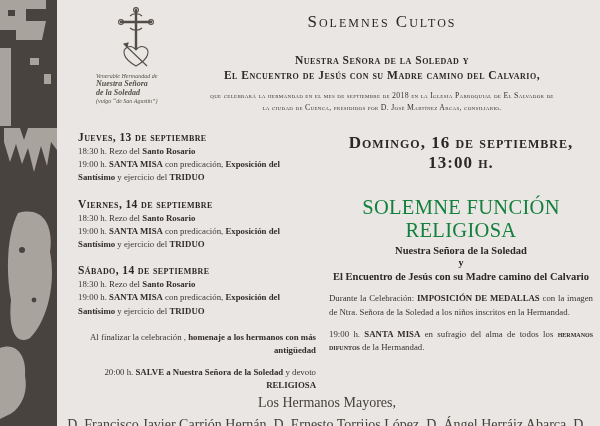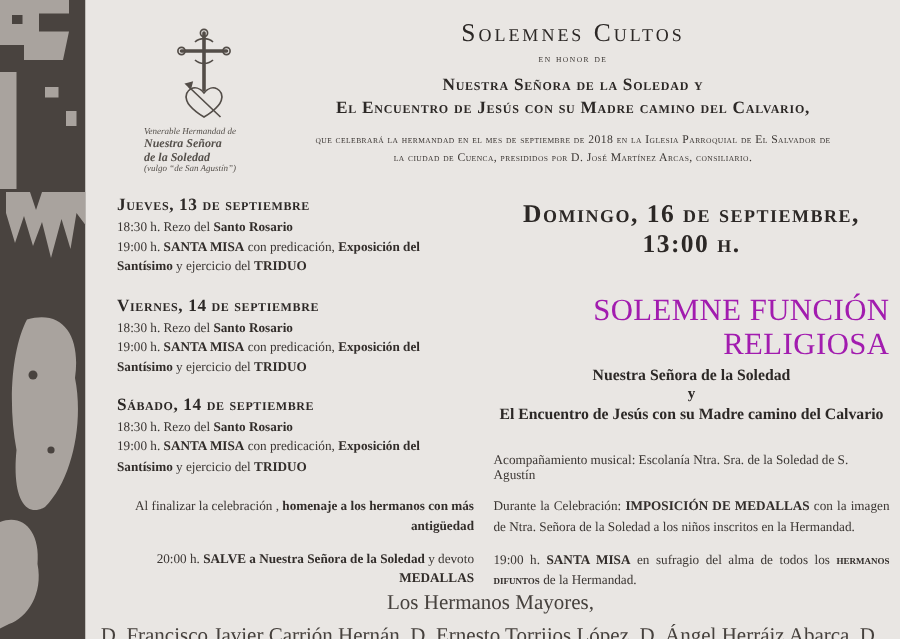--- a/index.html
+++ b/index.html
@@ -6,43 +6,43 @@
   .page{
     position:relative;
     width:600px;height:426px;
     background:#e9e6e3;
     overflow:hidden;
     font-family:"Liberation Serif","DejaVu Serif",serif;
     color:#3b3633;
   }
   .texture{position:absolute;left:0;top:0;}
   
-  .emblem{position:absolute;left:92px;top:18px;width:86px;text-align:center;}
+  .emblem{position:absolute;left:92px;top:6px;width:86px;text-align:center;}
   .emblem svg{display:block;margin:0 auto;}
   .emblem-script{margin-top:3px;font-style:italic;color:#55504b;line-height:1.12;text-align:left;padding-left:4px;}
   .es-sm{font-size:6px;}
   .es-lg{font-size:8px;font-weight:bold;}
   
   .header{position:absolute;left:178px;top:12px;width:408px;text-align:center;}
   .hdr-title{font-variant:small-caps;font-size:17px;letter-spacing:2px;color:#2c2826;}
   .hdr-dedication{font-variant:small-caps;font-size:7.5px;letter-spacing:1px;margin-top:2px;}
-  .hdr-honoree{font-variant:small-caps;font-weight:bold;font-size:11.5px;letter-spacing:.5px;margin-top:8px;color:#2c2826;}
+  .hdr-honoree{font-variant:small-caps;font-weight:bold;font-size:11.5px;letter-spacing:.5px;margin-top:22px;color:#2c2826;}
   .hdr-honoree2{margin-top:3px;}
   .hdr-detail{font-variant:small-caps;font-size:7.8px;letter-spacing:.3px;line-height:1.55;}
   .hdr-details{margin-top:9px;}
   
   .left-col{position:absolute;left:78px;top:131px;width:238px;}
   .day-heading{font-variant:small-caps;font-weight:bold;font-size:11.5px;letter-spacing:.4px;color:#2c2826;margin:0 0 2px 0;}
   .body-text{font-size:8.8px;line-height:1.5;margin:0;}
   .day-block{margin-bottom:13px;}
   .gap-top{margin-top:9px;text-align:right;}
   b{color:#322d2a;}
   .right-col{position:absolute;left:329px;top:133px;width:264px;}
   .sunday-heading{font-variant:small-caps;font-weight:bold;font-size:17px;letter-spacing:1px;text-align:center;color:#2c2826;}
-  .function-title{font-size:20.5px;letter-spacing:.3px;text-align:right;margin-top:23px;color:#a21caf;}
+  .function-title{font-size:20.5px;letter-spacing:.3px;text-align:center;margin-top:23px;color:#15803d;}
   .fn-dedication{font-size:9.5px;text-align:center;margin-top:1px;}
   .fn-honoree{font-size:10.5px;font-weight:bold;text-align:center;margin-top:3px;color:#2c2826;}
   .fn-conj{font-size:10px;font-weight:bold;text-align:center;margin-top:1px;color:#2c2826;}
   .music-line{font-size:8.8px;margin-top:19px;}
   .medals-par{font-size:8.8px;line-height:1.55;margin-top:10px;text-align:justify;}
   .monday-heading{font-variant:small-caps;font-weight:bold;font-size:11.5px;letter-spacing:.4px;color:#2c2826;margin-top:17px;}
   .monday-par{font-size:8.8px;line-height:1.5;margin-top:2px;text-align:justify;}
   .sc{font-variant:small-caps;}
   
   .footer{position:absolute;left:57px;top:392px;width:540px;text-align:center;font-size:14px;line-height:1.6;color:#46413d;}
@@ -91,21 +91,20 @@
     <div class="emblem-script">
       <div class="es-sm">Venerable Hermandad de</div>
       <div class="es-lg">Nuestra Señora</div>
       <div class="es-lg">de la Soledad</div>
       <div class="es-sm">(vulgo “de San Agustín”)</div>
     </div>
   </div>
 
   <div class="header">
     <div class="hdr-title">Solemnes Cultos</div>
-    <div class="hdr-dedication">en honor de</div>
     <div class="hdr-honoree">Nuestra Señora de la Soledad y</div>
     <div class="hdr-honoree hdr-honoree2">El Encuentro de Jesús con su Madre camino del Calvario,</div>
     <div class="hdr-details">
       <div class="hdr-detail">que celebrará la hermandad en el mes de septiembre de 2018 en la Iglesia Parroquial de El Salvador de</div>
       <div class="hdr-detail">la ciudad de Cuenca, presididos por D. José Martínez Arcas, consiliario.</div>
     </div>
   </div>
 
   <div class="left-col">
 
@@ -122,32 +121,31 @@
     </div>
 
     <div class="day-block">
       <div class="day-heading">Sábado, 14 de septiembre</div>
       <p class="body-text"><span>18:30 h. Rezo del </span><b>Santo Rosario</b></p>
       <p class="body-text"><span>19:00 h. </span><b>SANTA MISA</b><span> con predicación, </span><b>Exposición del Santísimo</b><span> y ejercicio del </span><b>TRIDUO</b></p>
     </div>
 
     <p class="body-text gap-top"><span>Al finalizar la celebración , </span><b>homenaje a los hermanos con más antigüedad</b></p>
 
-    <p class="body-text gap-top"><span>20:00 h. </span><b>SALVE a Nuestra Señora de la Soledad</b><span> y devoto </span><b>MEDALLAS</b></p>
+    <p class="body-text gap-top"><span>20:00 h. </span><b>SALVE a Nuestra Señora de la Soledad</b><span> y devoto </span><b>RELIGIOSA</b></p>
   </div>
 
   <div class="right-col">
     <div class="sunday-heading">Domingo, 16 de septiembre, 13:00 h.</div>
 
     <div class="function-title">SOLEMNE FUNCIÓN RELIGIOSA</div>
     <div class="fn-honoree">Nuestra Señora de la Soledad</div>
     <div class="fn-conj">y</div>
     <div class="fn-honoree">El Encuentro de Jesús con su Madre camino del Calvario</div>
 
-    <p class="music-line">Acompañamiento musical: Escolanía Ntra. Sra. de la Soledad de S. Agustín</p>
 
     <p class="medals-par"><span>Durante la Celebración: </span><b>IMPOSICIÓN DE MEDALLAS</b><span> con la imagen de Ntra. Señora de la Soledad a los niños inscritos en la Hermandad.</span></p>
 
     <p class="monday-par"><span>19:00 h. </span><b>SANTA MISA</b><span> en sufragio del alma de todos los </span><b class="sc">hermanos difuntos</b><span> de la Hermandad.</span></p>
   </div>
 
   <div class="footer">
     <div>Los Hermanos Mayores,</div>
     <div>D. Francisco Javier Carrión Hernán, D. Ernesto Torrijos López, D. Ángel Herráiz Abarca, D. Alfonso Torrero Villalvilla y D. Ricardo Valenciano Pérez</div>
   </div>

